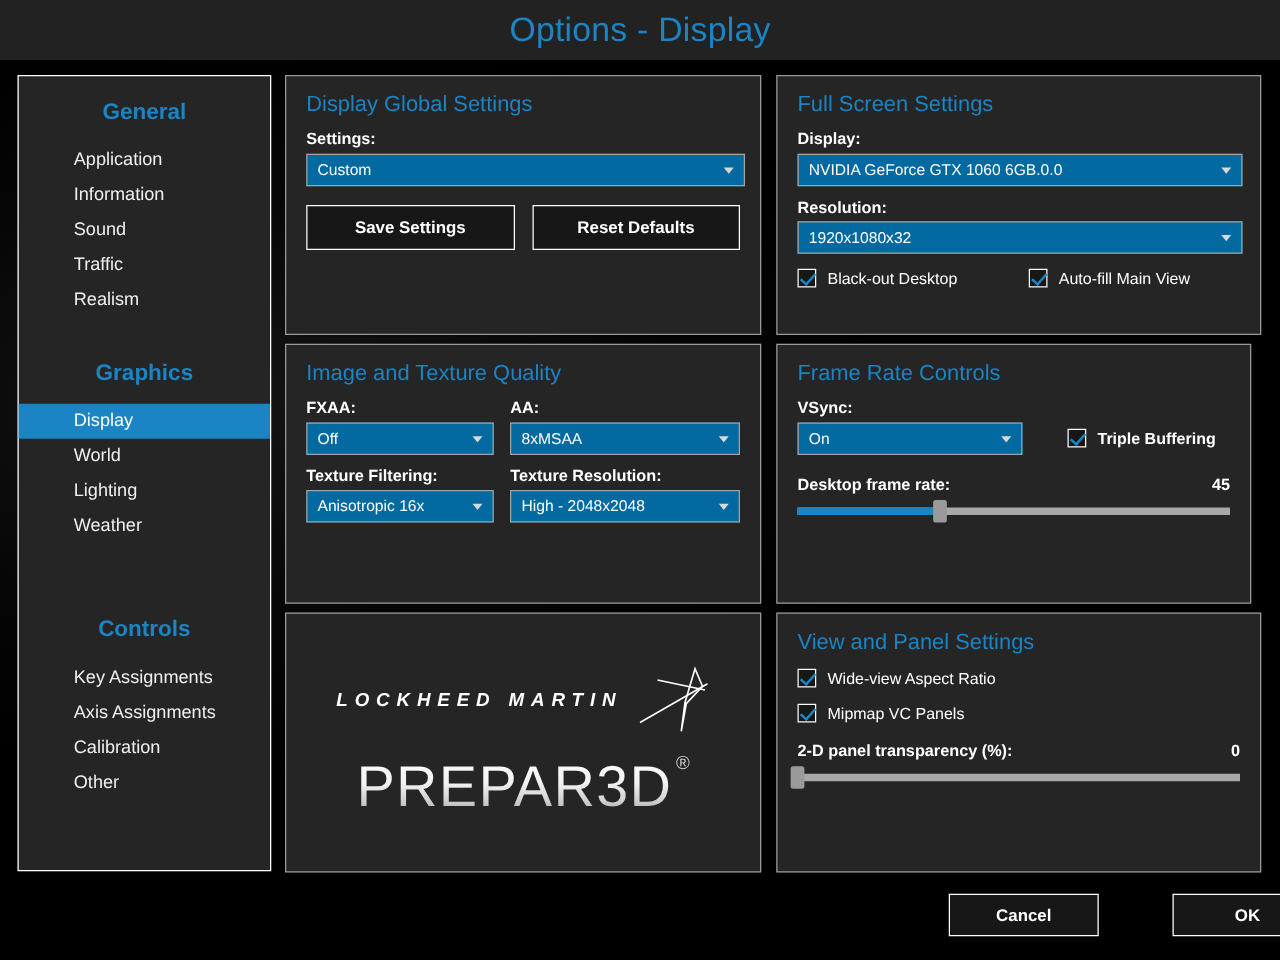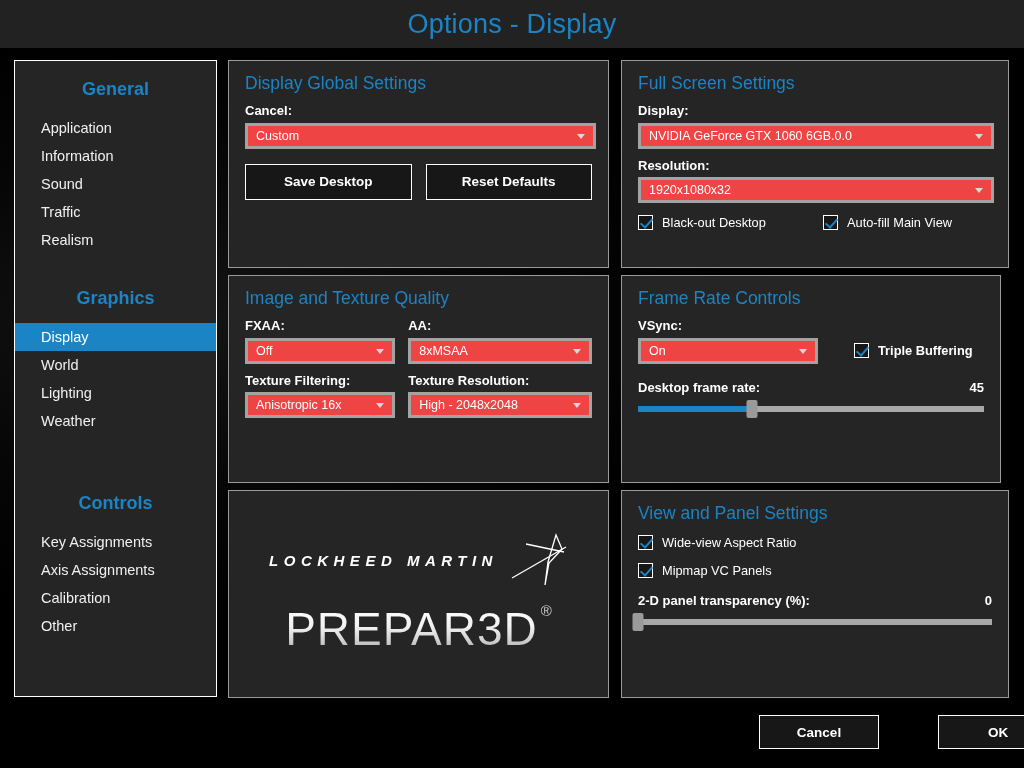--- a/index.html
+++ b/index.html
@@ -51,21 +51,21 @@
   .side-group-title {
     color: #1b84c4;
     font-size: 18px;
     font-weight: bold;
     text-align: center;
     width: 100%;
   }
   .side-item {
     color: #f0f0f0;
     font-size: 14.5px;
-    padding-left: 26px;
+    padding-left: 44px;
     height: 28px;
     line-height: 28px;
     white-space: nowrap;
   }
   .side-item.selected {
     background: #1b84c4;
     color: #ffffff;
   }
   .side-spacer-sm { height: 14px; }
   .side-spacer-lg { height: 34px; }
@@ -91,22 +91,22 @@
     font-size: 13px;
     font-weight: bold;
     margin-bottom: 4px;
     line-height: 1.2;
   }
 
   
   .dropdown {
     position: relative;
     height: 26px;
-    background: #ef4444;
-    border: 3px solid #a3a3a3;
+    background: #0369a1;
+    border: 1px solid #a3a3a3;
     display: flex;
     align-items: center;
     padding: 0 22px 0 8px;
     color: #ffffff;
     font-size: 12.5px;
     white-space: nowrap;
     overflow: hidden;
     cursor: pointer;
   }
   .dropdown .caret {
@@ -283,27 +283,27 @@
     <div class="side-spacer-sm"></div>
     <div class="side-item">Key Assignments</div>
     <div class="side-item">Axis Assignments</div>
     <div class="side-item">Calibration</div>
     <div class="side-item">Other</div>
   </div>
 
   <div class="panel" style="left:228px; top:60px; width:381px; height:208px;">
     <div class="panel-title">Display Global Settings</div>
     <div class="panel-body">
-      <div class="field-label">Cancel:</div>
+      <div class="field-label">Settings:</div>
       <div class="dropdown" style="width:351px;">
         <span>Custom</span>
         <span class="caret"></span>
       </div>
       <div style="display:flex; gap:14px; margin-top:15px;">
-        <div class="btn" style="width:170px;">Save Desktop</div>
+        <div class="btn" style="width:170px;">Save Settings</div>
         <div class="btn" style="width:170px;">Reset Defaults</div>
       </div>
     </div>
   </div>
 
   <div class="panel" style="left:621px; top:60px; width:388px; height:208px;">
     <div class="panel-title">Full Screen Settings</div>
     <div class="panel-body">
       <div class="field-label">Display:</div>
       <div class="dropdown" style="width:356px;">

